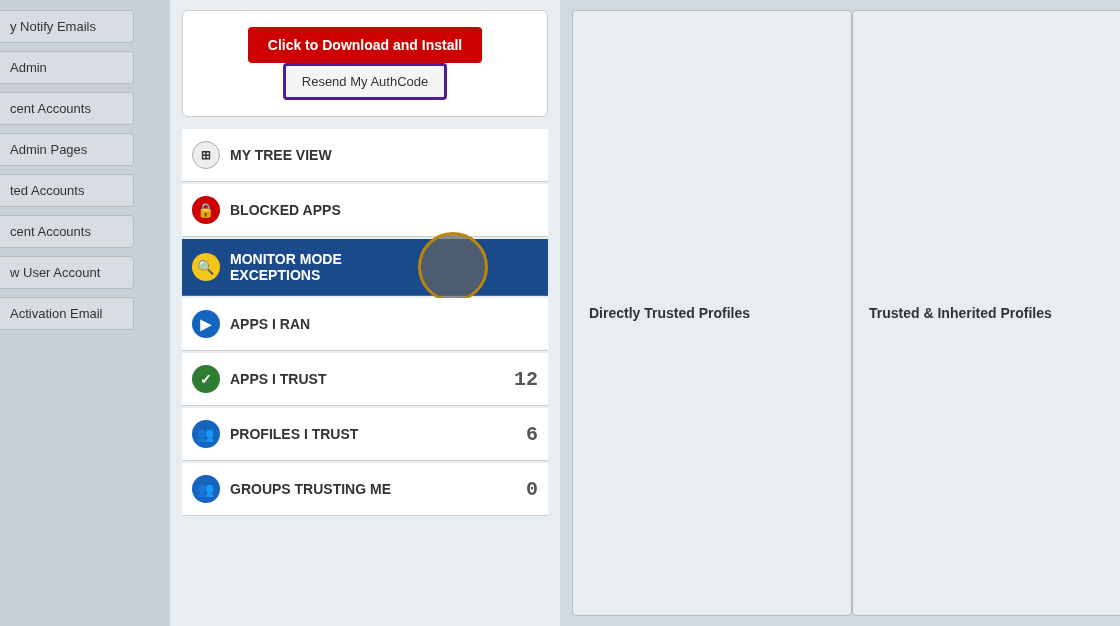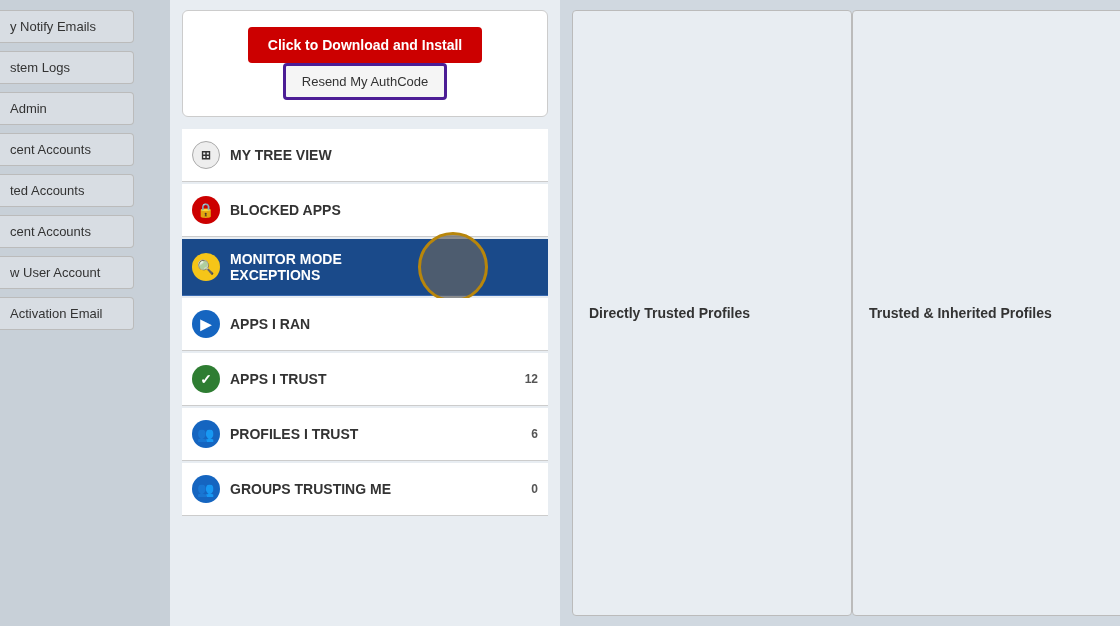--- a/index.html
+++ b/index.html
@@ -88,23 +88,24 @@
       background: #fff;
       cursor: pointer;
       font-size: 14px;
       font-weight: bold;
       color: #333;
       position: relative;
     }
 
     .menu-item .count {
       margin-left: auto;
-      font-size: 12px;
+      font-size: 20px;
       font-weight: bold;
       color: #555;
+      font-family: Liberation Mono, monospace;
     }
 
     
     .icon-circle {
       width: 28px;
       height: 28px;
       border-radius: 50%;
       display: flex;
       align-items: center;
       justify-content: center;
@@ -170,23 +171,23 @@
       color: #333;
       text-align: left;
       width: 280px;
     }
   </style>
 </head>
 <body>
 
 <div class="left-sidebar">
   <button class="sidebar-btn">y Notify Emails</button>
-  <button class="sidebar-btn">stem Logs</button>
   <button class="sidebar-btn">Admin</button>
   <button class="sidebar-btn">cent Accounts</button>
+  <button class="sidebar-btn">Admin Pages</button>
   <button class="sidebar-btn">ted Accounts</button>
   <button class="sidebar-btn">cent Accounts</button>
   <button class="sidebar-btn">w User Account</button>
   <button class="sidebar-btn">Activation Email</button>
 </div>
 
 <div class="middle-panel">
 
   <div class="download-card">
     <button class="btn-download">Click to Download and Install</button>

